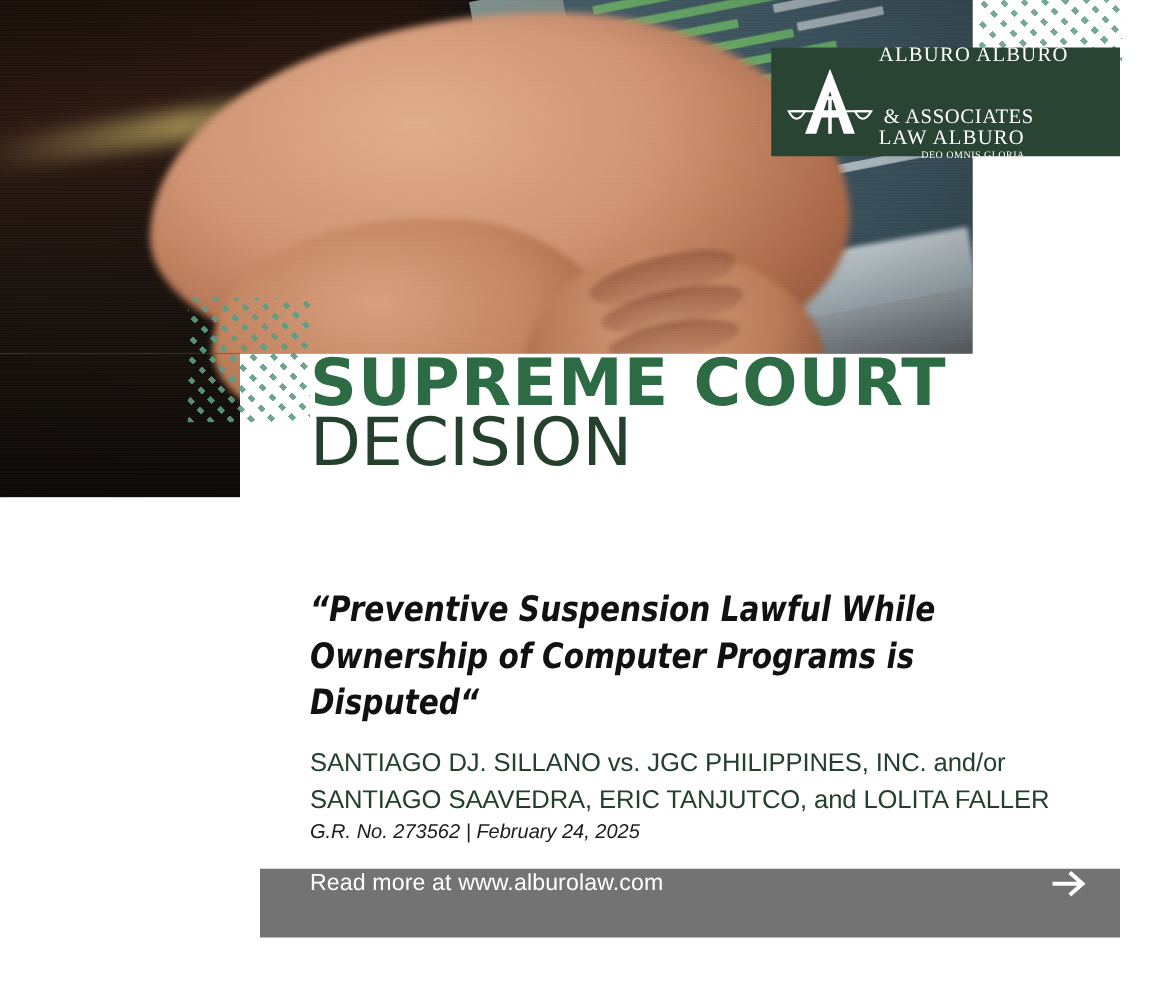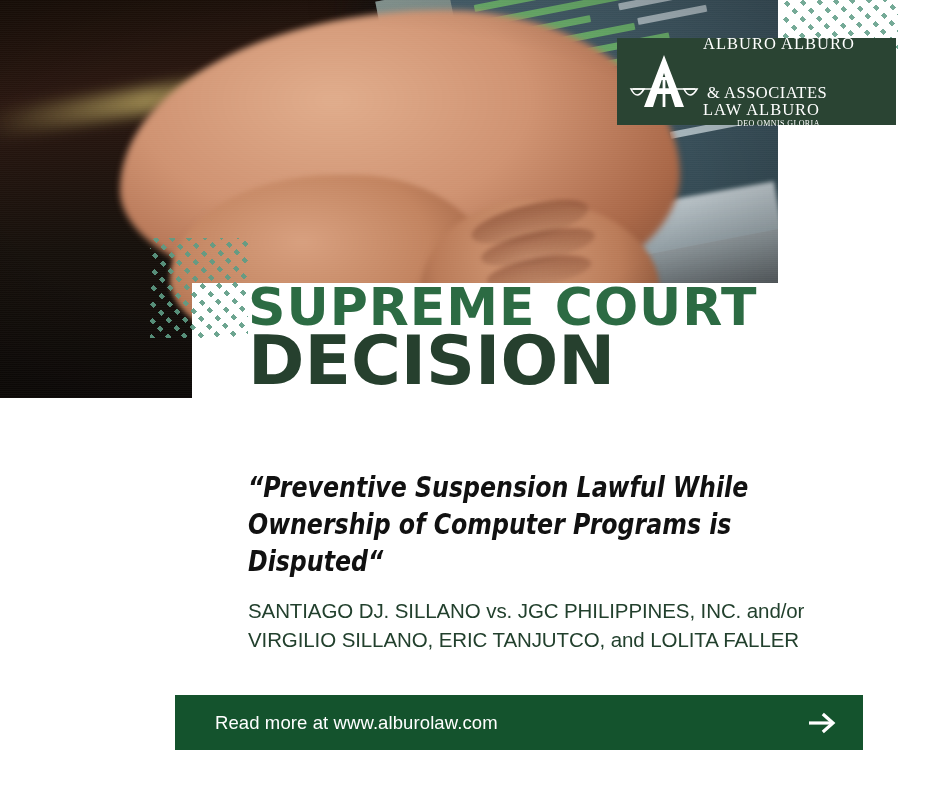--- a/index.html
+++ b/index.html
@@ -230,22 +230,22 @@
   }
   .hl-top {
     font-size: 52px;
     font-weight: 800;
     letter-spacing: 1.0px;
     color: #2c6b43;
     font-family: "DejaVu Sans", sans-serif;
     white-space: nowrap;
   }
   .hl-bottom {
-    font-size: 68px;
-    font-weight: 700;
+    font-size: 53px;
+    font-weight: 400;
     letter-spacing: 0px;
     color: #26402e;
     font-family: "DejaVu Sans", sans-serif;
     white-space: nowrap;
     margin-top: 2px;
   }
 
   
   .quote {
     position: absolute;
@@ -280,27 +280,26 @@
     font-family: "Liberation Sans", sans-serif;
     font-style: italic;
     font-size: 16px;
     color: #1b1b1b;
     margin-top: 3px;
   }
 
   
   .cta {
     position: absolute;
-    left: 175px;
+    left: 208px;
     top: 695px;
     width: 688px;
     height: 55px;
-    background: #14532d;
+    background: #737373;
     display: flex;
-    align-items: center;
     justify-content: space-between;
     padding: 0 26px 0 40px;
     box-sizing: border-box;
   }
   .cta-text {
     color: #ffffff;
     font-family: "Liberation Sans", sans-serif;
     font-size: 18.5px;
     letter-spacing: .1px;
   }
@@ -395,21 +394,22 @@
     <div class="hl-top">SUPREME COURT</div>
     <div class="hl-bottom">DECISION</div>
   </div>
 
   <div class="quote">
     <div>“Preventive Suspension Lawful While</div>
     <div>Ownership of Computer Programs is Disputed“</div>
   </div>
 
   <div class="case-block">
-    <div class="case-title">SANTIAGO DJ. SILLANO vs. JGC PHILIPPINES, INC. and/or VIRGILIO SILLANO, ERIC TANJUTCO, and LOLITA FALLER</div>
+    <div class="case-title">SANTIAGO DJ. SILLANO vs. JGC PHILIPPINES, INC. and/or SANTIAGO SAAVEDRA, ERIC TANJUTCO, and LOLITA FALLER</div>
+    <div class="case-meta">G.R. No. 273562 | February 24, 2025</div>
   </div>
 
   <div class="cta">
     <span class="cta-text">Read more at www.alburolaw.com</span>
     <span class="cta-arrow">
       <svg width="30" height="24" viewBox="0 0 30 24" aria-hidden="true">
         <path d="M2 12 H25" stroke="#ffffff" stroke-width="3.2" fill="none"></path>
         <path d="M17 4 L26 12 L17 20" stroke="#ffffff" stroke-width="3.2" fill="none" stroke-linecap="square" stroke-linejoin="miter"></path>
       </svg>
     </span>

